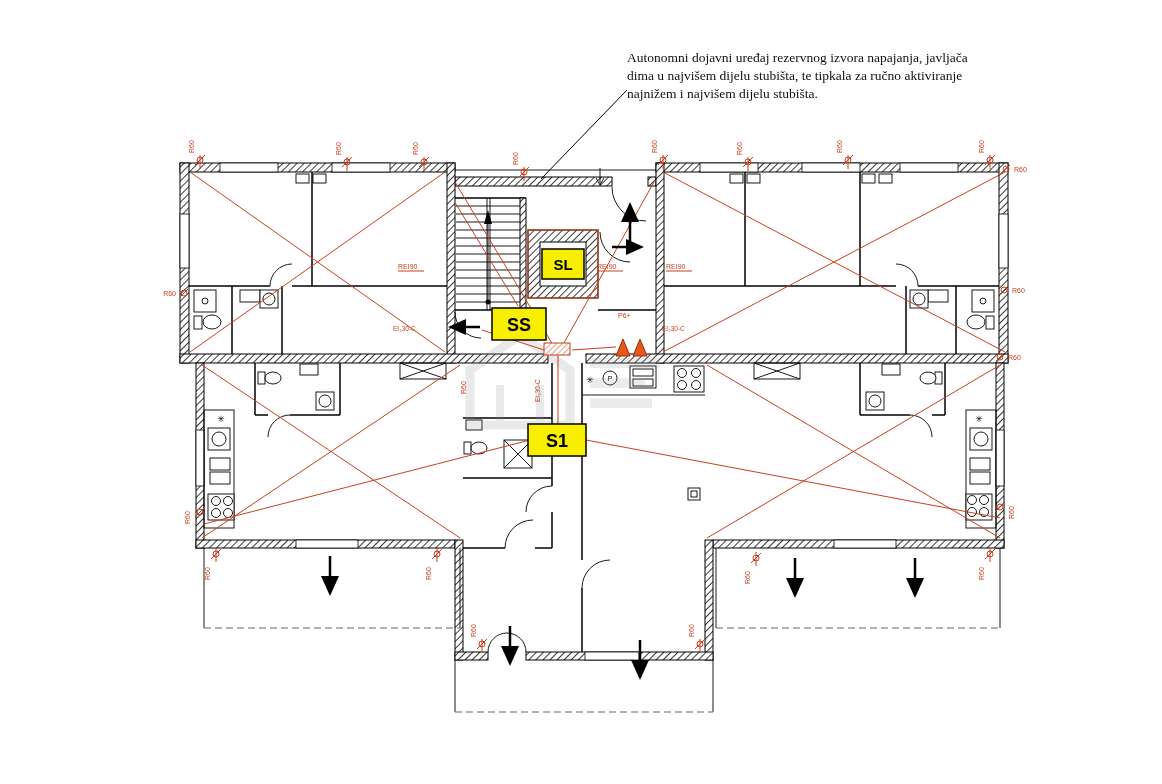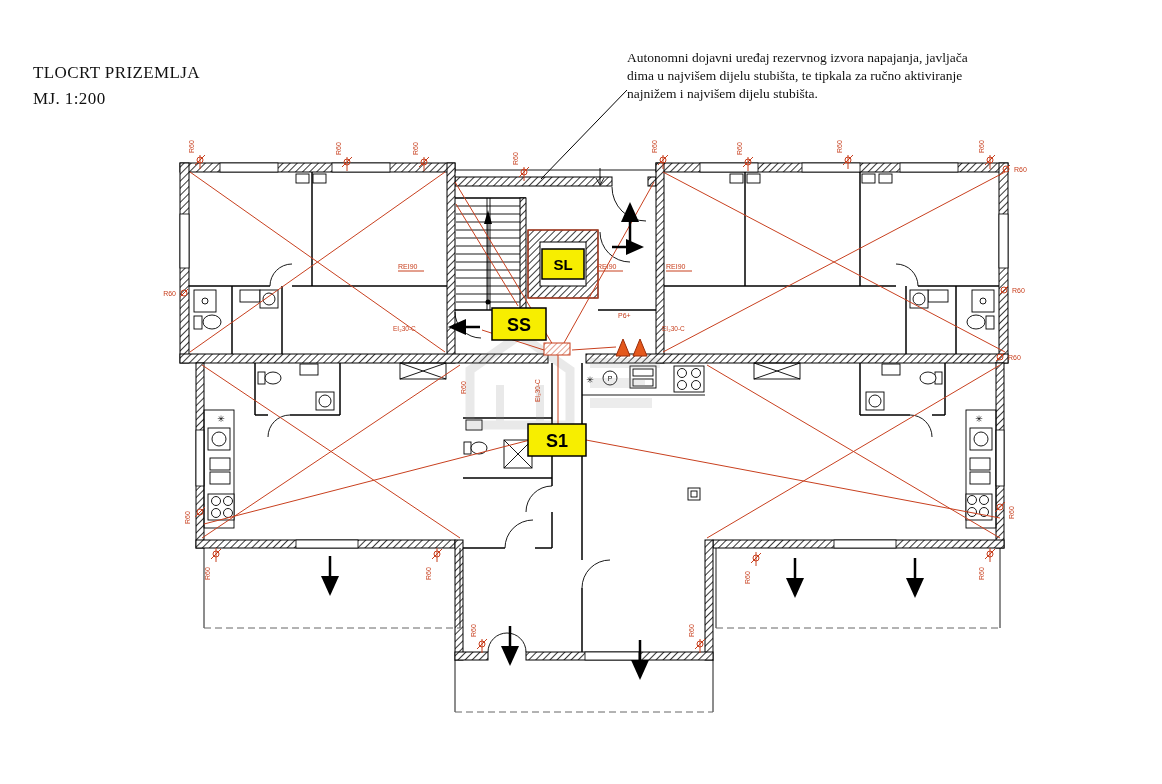--- a/index.html
+++ b/index.html
@@ -483,21 +483,17 @@
       <text class="lbl-text-sm" x="563" y="270">SL</text>
       <rect class="lbl-box" x="492" y="308" width="54" height="32"></rect>
       <text class="lbl-text" x="519" y="331">SS</text>
       <rect class="lbl-box" x="528" y="424" width="58" height="32"></rect>
       <text class="lbl-text" x="557" y="447">S1</text>
     </g>
 
     <line x1="627" y1="90" x2="541" y2="179" stroke="#000" stroke-width="1"></line>
   </svg>
 
-  <div class="title-block">
-    <div>TLOCRT PRIZEMLJA</div>
-    <div>MJ. 1:200</div>
-  </div>
   <div class="annotation">Autonomni dojavni uređaj rezervnog izvora napajanja, javljača
 dima u najvišem dijelu stubišta, te tipkala za ručno aktiviranje
 najnižem i najvišem dijelu stubišta.</div>
 
 </div>
 
 </body></html>

